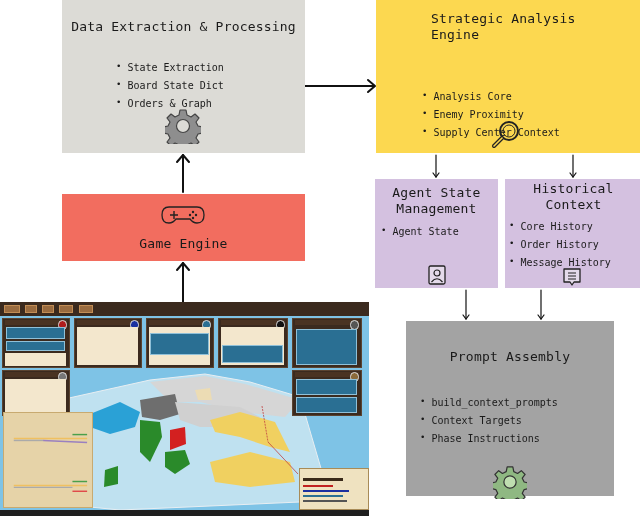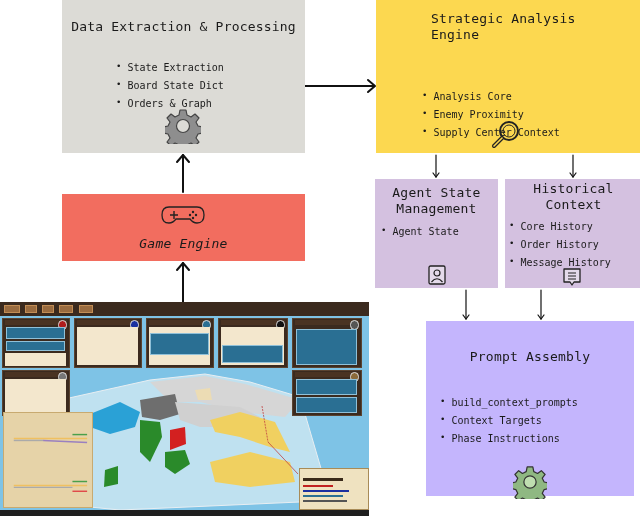--- a/index.html
+++ b/index.html
@@ -12,32 +12,32 @@
   .icon { position: absolute; }
 
   #box-extract { left: 62px; top: 0; width: 243px; height: 153px; background: #dcdbd6; }
   #box-extract .title { position: absolute; left: 0; width: 243px; top: 19px; text-align: center; }
   #box-extract ul { position: absolute; left: 54px; top: 58px; }
 
   #box-strategic { left: 376px; top: 0; width: 264px; height: 153px; background: #fcd850; }
   #box-strategic .title { position: absolute; left: 55px; top: 11px; }
   #box-strategic ul { position: absolute; left: 46px; top: 55px; margin-top: 32px; }
 
-  #box-game { left: 62px; top: 194px; width: 243px; height: 67px; background: #f26d5f; font-style: italic; }
+  #box-game { left: 62px; top: 194px; width: 243px; height: 67px; background: #f26d5f; }
   #box-game .title { position: absolute; left: 0; width: 243px; top: 42px; text-align: center; }
 
   #box-agent { left: 375px; top: 179px; width: 123px; height: 109px; background: #d4c1e0; }
   #box-agent .title { position: absolute; left: 0; width: 123px; top: 6px; text-align: center; }
   #box-agent ul { position: absolute; left: 6px; top: 43px; }
 
   #box-history { left: 505px; top: 179px; width: 135px; height: 109px; background: #d4c1e0; }
   #box-history .title { position: absolute; left: 1px; width: 135px; top: 2px; text-align: center; }
   #box-history ul { position: absolute; left: 4px; top: 38px; }
 
-  #box-prompt { left: 406px; top: 321px; width: 208px; height: 175px; background: #c4b5fd; margin-left: 20px; }
+  #box-prompt { left: 406px; top: 321px; width: 208px; height: 175px; background: #a3a3a3; }
   #box-prompt .title { position: absolute; left: 0; width: 208px; top: 28px; text-align: center; }
   #box-prompt ul { position: absolute; left: 14px; top: 72px; }
 
   #arrows { position: absolute; left: 0; top: 0; width: 640px; height: 516px; pointer-events: none; }
 
   
   #game-shot { position: absolute; left: 0; top: 302px; width: 369px; height: 214px; background: #7ec3e6; overflow: hidden; }
   .g-topbar { position: absolute; left: 0; top: 0; width: 369px; height: 14px; background: #3b2a1e; }
   .g-btn { position: absolute; top: 3px; height: 8px; background: #9a6b3f; border: 1px solid #c28d55; }
   .g-card { position: absolute; background: #3b2a1e; border: 1px solid #5a4330; }

